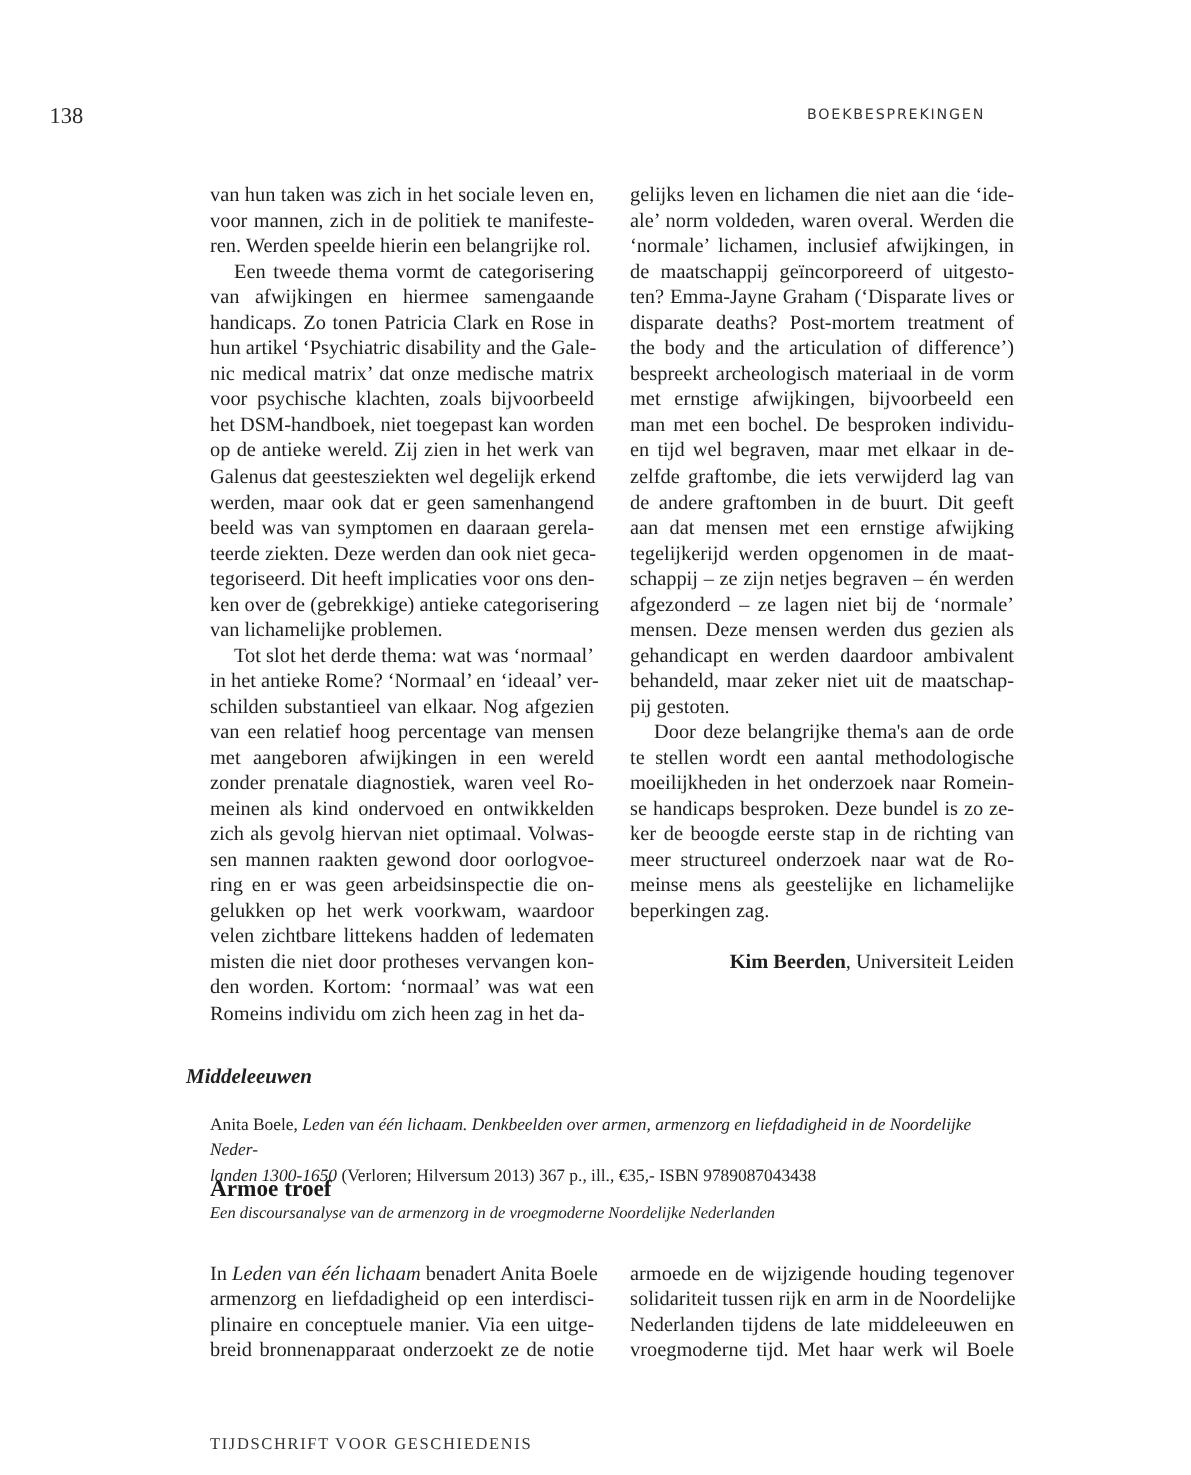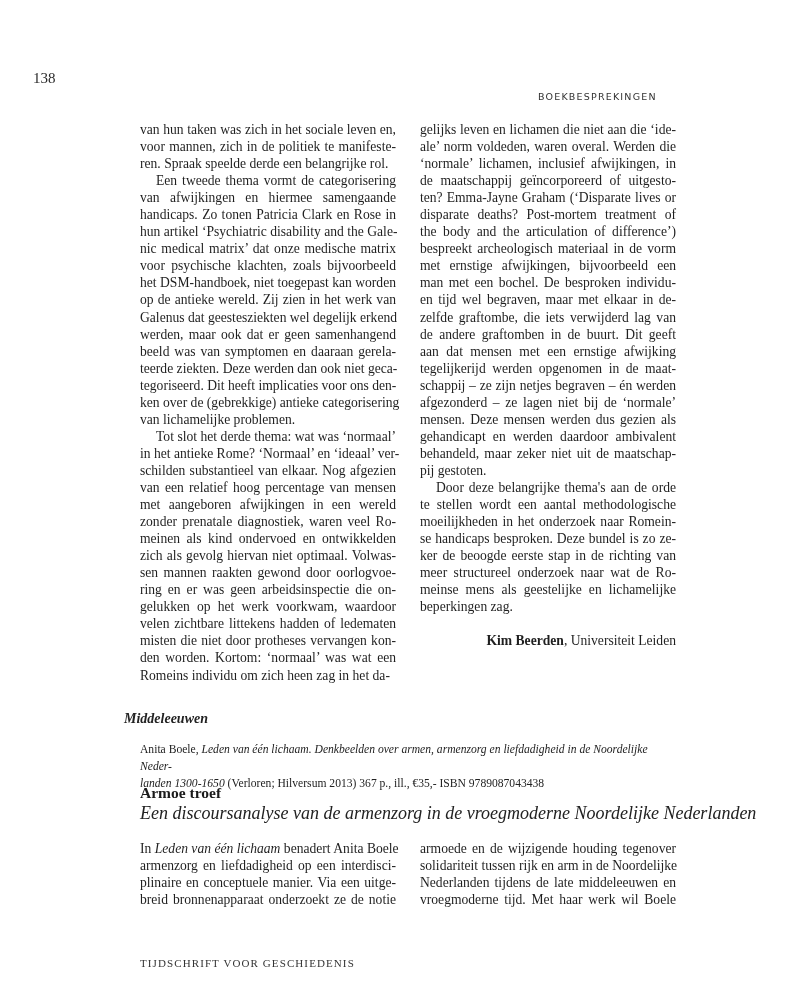--- a/index.html
+++ b/index.html
@@ -1,49 +1,49 @@
 <!DOCTYPE html>
 <html><head>
 <meta charset="utf-8">
 <style>
   html, body { margin:0; padding:0; background:#ffffff; }
   body { width:794px; height:983px; position:relative; overflow:hidden;
          font-family:"Liberation Serif","DejaVu Serif",serif; color:#1f1f1f; }
   .page-number { position:absolute; left:33px; top:70px; font-size:15px; color:#2a2a2a; }
   .running-head { position:absolute; left:538px; top:71px; font-family:"DejaVu Sans","Liberation Sans",sans-serif;
-                  font-size:9.5px; letter-spacing:1.2px; color:#333;margin-top:20px; }
+                  font-size:9.5px; letter-spacing:1.2px; color:#333; }
   .col { position:absolute; width:256px; font-size:13.6px; line-height:17.05px; text-align:justify;
          hyphens:manual; }
   .col-left { left:140px; top:121px; }
   .col-right { left:420px; top:121px; }
   .signature { margin-top:17px !important; text-align:right; }
   .signature b { font-weight:bold; }
   .section-heading { position:absolute; left:124px; top:711px; font-size:14px; font-style:italic; color:#222;font-weight:bold; }
   .biblio { position:absolute; left:140px; top:741px; width:527px; font-size:11.6px; line-height:17px; color:#222; }
   .biblio i { font-style:italic; }
   .review-title { position:absolute; left:140px; top:784px; font-size:15.5px; font-weight:bold; color:#1a1a1a; }
-  .review-subtitle { position:absolute; left:140px; top:803px; font-size:18px; font-style:italic; color:#222; }
+  .review-subtitle { position:absolute; left:140px; top:803px; font-size:11px; font-style:italic; color:#222; }
   .col2 { position:absolute; width:256px; font-size:13.6px; line-height:17.05px; text-align:justify; }
   .col2-left { left:140px; top:840px; }
   .col2-right { left:420px; top:840px; }
   .footer { position:absolute; left:140px; top:938px; font-family:Liberation Serif, serif;
             font-size:11px; letter-spacing:1.1px; color:#333;margin-top:19px; }
   .line { display:block; text-align:justify; text-align-last:justify; white-space:nowrap; overflow:visible; }
   .line.last { text-align-last:left; }
 </style>
 </head>
 <body>
 
 <div class="page-number">138</div>
 <div class="running-head">BOEKBESPREKINGEN</div>
 
 <div class="col col-left" id="colLeft">
     <span class="line">van hun taken was zich in het sociale leven en,</span>
     <span class="line">voor mannen, zich in de politiek te manifeste-</span>
-    <span class="line last">ren. Spraak speelde derde een belangrijke rol.</span>
+    <span class="line last">ren. Werden speelde hierin een belangrijke rol.</span>
     <span class="line" style="padding-left: 16px;">Een tweede thema vormt de categorisering</span>
     <span class="line">van afwijkingen en hiermee samengaande</span>
     <span class="line">handicaps. Zo tonen Patricia Clark en Rose in</span>
     <span class="line">hun artikel ‘Psychiatric disability and the Gale-</span>
     <span class="line">nic medical matrix’ dat onze medische matrix</span>
     <span class="line">voor psychische klachten, zoals bijvoorbeeld</span>
     <span class="line">het DSM-handboek, niet toegepast kan worden</span>
     <span class="line">op de antieke wereld. Zij zien in het werk van</span>
     <span class="line">Galenus dat geestesziekten wel degelijk erkend</span>
     <span class="line">werden, maar ook dat er geen samenhangend</span>

